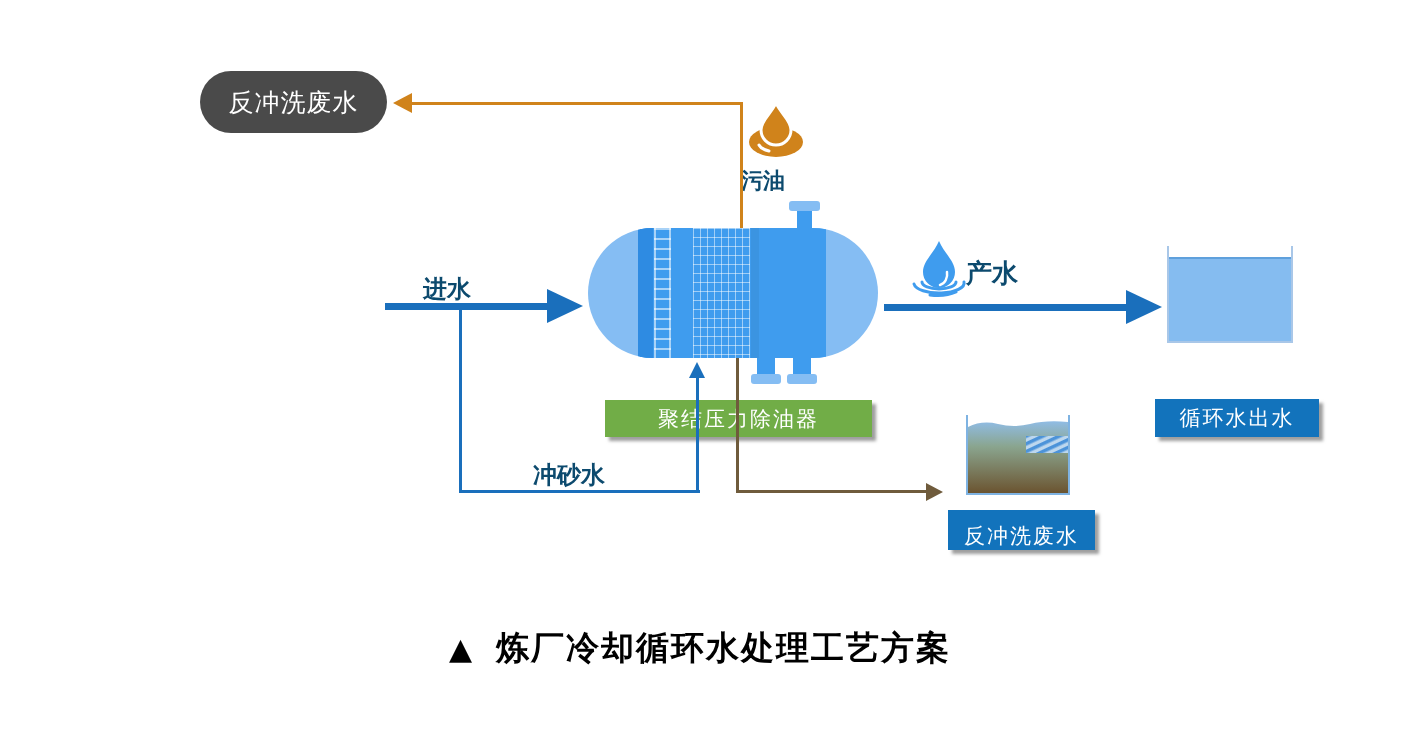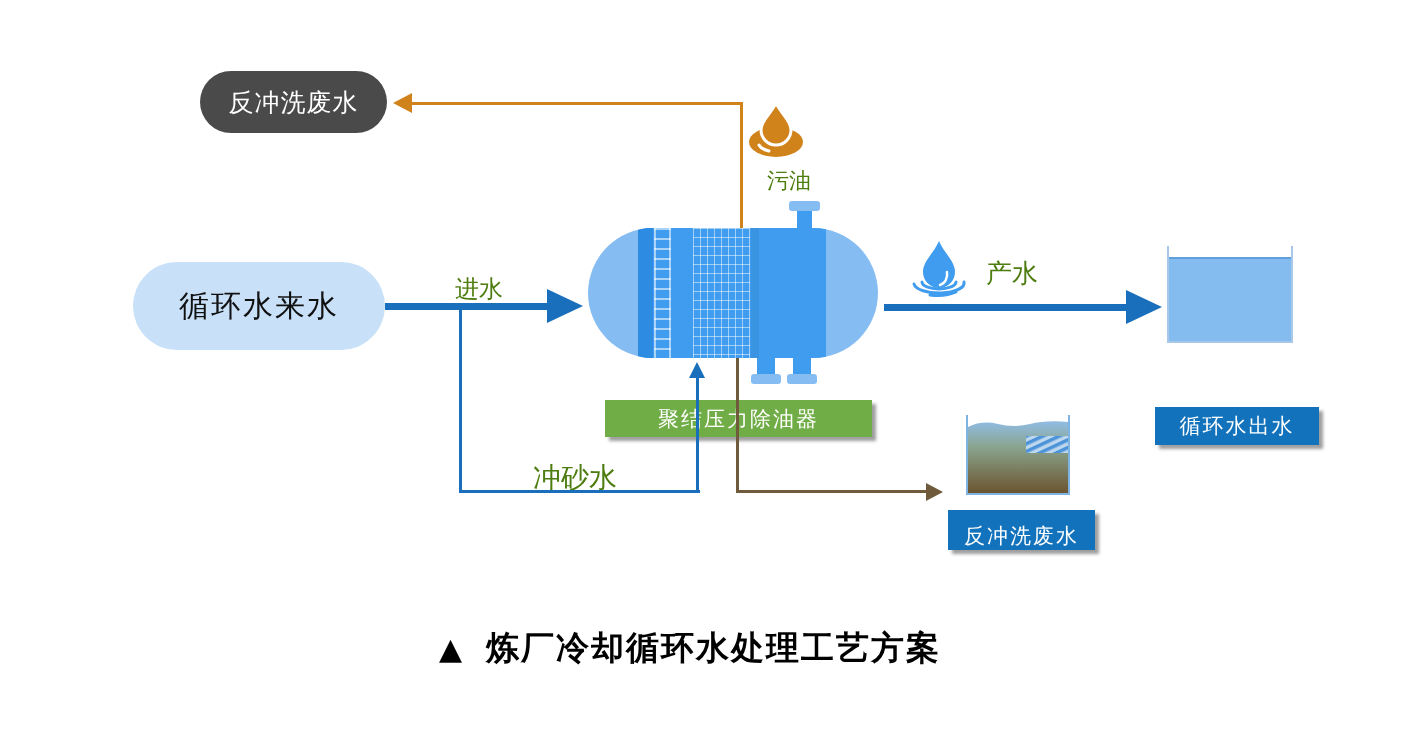--- a/index.html
+++ b/index.html
@@ -21,25 +21,25 @@
   }
   .label-green{
     left:605px;top:400px;width:267px;height:37px;
     background:var(--green-label,#71AD47);color:#ffffff;font-size:21px;letter-spacing:2px;
     box-shadow:4px 4px 3px rgba(80,80,80,0.55);z-index:3;
   }
   .label-blue{
     background:var(--blue-label,#1273BC);color:#ffffff;font-size:21px;letter-spacing:2px;
     box-shadow:4px 4px 3px rgba(80,80,80,0.55);
   }
-  .label-outlet{left:1155px;top:399px;width:164px;height:38px;margin-top:8px;}
+  .label-outlet{left:1155px;top:399px;width:164px;height:38px;}
   .label-waste{left:948px;top:510px;width:147px;height:40px;align-items:flex-end;}
 
   
-  .flow-label{color:#4d7c0f;text-align:right;}
+  .flow-label{color:#0c4a6e;text-align:left;font-weight:bold;}
 
   
   .line{background:var(--flow-blue,#1A6FBC);z-index:4;}
   .line-orange{background:var(--orange,#D0831B);z-index:4;}
   .line-brown{background:var(--brown,#6F5B3C);z-index:4;}
   .tri{width:0;height:0;z-index:4;}
 
   
   .vessel{
     left:588px;top:228px;width:290px;height:130px;border-radius:65px;
@@ -73,21 +73,21 @@
     background:var(--outlet-water,#85BCF0);border-top:2px solid #5FA0DC;
   }
   .tank-waste{
     left:966px;top:415px;width:104px;height:80px;
     border-left:2px solid #7FB3E2;border-right:2px solid #7FB3E2;border-bottom:2px solid #7FB3E2;
     box-sizing:border-box;
   }
 
   
   .title{
-    left:0;top:626px;width:1380px;text-align:center;color:var(--title-text,#000000);
+    left:10px;top:626px;width:1380px;text-align:center;color:var(--title-text,#000000);
     font-size:33px;font-weight:bold;letter-spacing:2px;
   }
   .title .marker{margin-right:22px;font-size:30px;}
 
   .icon-fill-orange{fill:var(--orange,#D0831B);}
   .icon-fill-blue{fill:var(--vessel-body,#3F9CEE);}
   .stroke-blue{stroke:var(--vessel-body,#3F9CEE);}
 </style>
 </head>
 <body>
@@ -102,33 +102,30 @@
   <div class="abs tri" style="left:393px;top:93px;border-top:10px solid transparent;border-bottom:10px solid transparent;border-right:19px solid var(--orange,#D0831B);"></div>
   <div class="abs line-orange" style="left:740px;top:102px;width:3px;height:126px;"></div>
 
   <svg class="abs" style="left:747px;top:101px;" width="58" height="58" viewBox="0 0 58 58">
     <ellipse class="icon-fill-orange" cx="29" cy="41" rx="27" ry="15"></ellipse>
     <path class="icon-fill-orange" d="M29,2 C24,13 14,19 14,29 a15,15 0 0 0 30,0 C44,19 34,13 29,2 Z" stroke="#ffffff" stroke-width="3"></path>
     <path d="M12,44 a19,9 0 0 0 10,6" fill="none" stroke="#ffffff" stroke-width="3" stroke-linecap="round"></path>
   </svg>
   <div class="abs flow-label" style="left:741px;top:166px;width:70px;font-size:22px;">污油</div>
 
-  <div class="abs flex-c node-source">
-    <span>循环水来水</span>
-  </div>
 
   <div class="abs flow-label" style="left:423px;top:273px;width:80px;font-size:24px;">进水</div>
   <div class="abs line" style="left:385px;top:303px;width:163px;height:7px;"></div>
   <div class="abs tri" style="left:547px;top:289px;border-top:17px solid transparent;border-bottom:17px solid transparent;border-left:36px solid var(--flow-blue,#1A6FBC);"></div>
 
   <div class="abs line" style="left:459px;top:310px;width:3px;height:183px;"></div>
   <div class="abs line" style="left:459px;top:490px;width:241px;height:3px;"></div>
   <div class="abs line" style="left:696px;top:377px;width:3px;height:116px;"></div>
   <div class="abs tri" style="left:689px;top:362px;border-left:8px solid transparent;border-right:8px solid transparent;border-bottom:16px solid var(--flow-blue,#1A6FBC);"></div>
-  <div class="abs flow-label" style="left:533px;top:459px;width:84px;font-size:28px;">冲砂水</div>
+  <div class="abs flow-label" style="left:533px;top:459px;width:84px;font-size:24px;">冲砂水</div>
 
   <div class="abs fitting-blue" style="left:797px;top:209px;width:15px;height:21px;"></div>
   <div class="abs fitting-cap" style="left:789px;top:201px;width:31px;height:10px;"></div>
   <div class="abs fitting-blue" style="left:757px;top:356px;width:18px;height:22px;"></div>
   <div class="abs fitting-blue" style="left:793px;top:356px;width:18px;height:22px;"></div>
   <div class="abs fitting-cap" style="left:751px;top:374px;width:30px;height:10px;"></div>
   <div class="abs fitting-cap" style="left:787px;top:374px;width:30px;height:10px;"></div>
 
   <div class="abs vessel">
     <div class="vessel-mid"></div>

